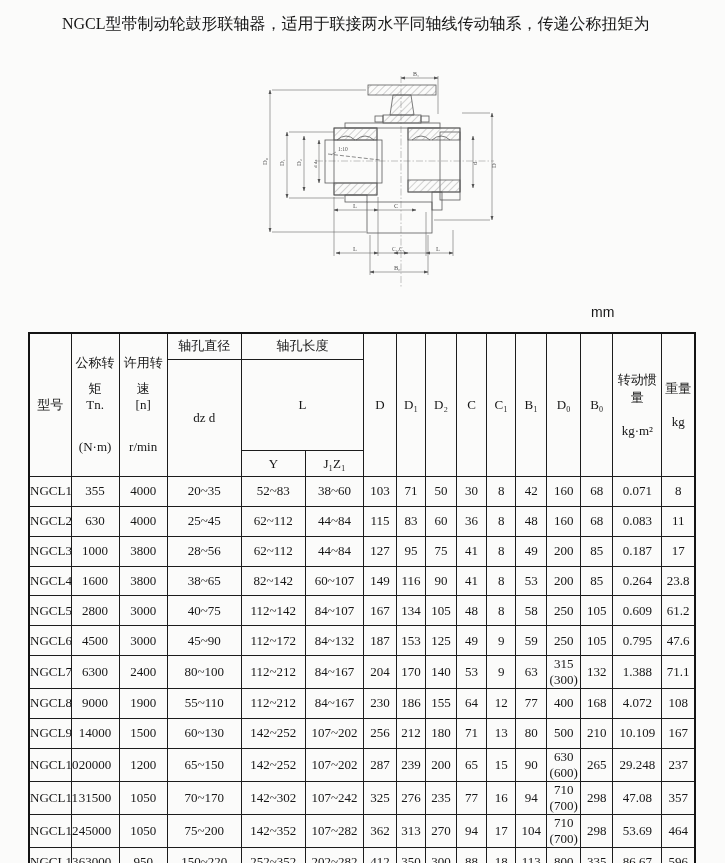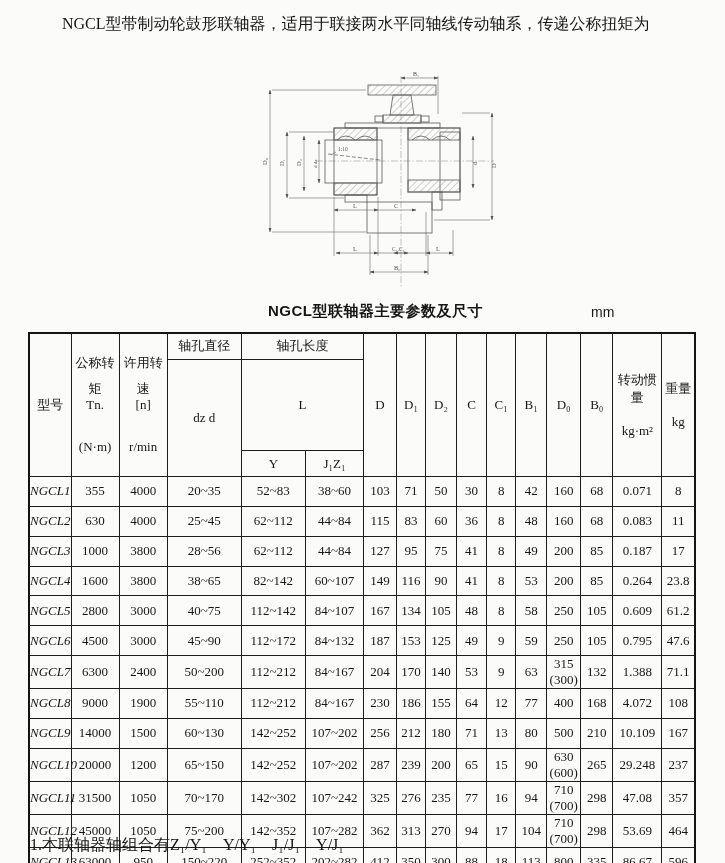--- a/index.html
+++ b/index.html
@@ -14,21 +14,21 @@
   .caption-unit{position:absolute;left:591px;top:304px;font-family:"Liberation Sans",sans-serif;font-size:14px;}
   table.params{position:absolute;left:28px;top:332px;width:668px;border-collapse:collapse;
         table-layout:fixed;text-align:center;font-size:13px;}
   table.params{border:2px solid #141414;}
   table.params th,table.params td{border:1px solid #1c1c1c;padding:0;white-space:pre-line;
         font-weight:normal;vertical-align:middle;}
   thead .hline{line-height:26px;height:26px;}
   thead tr{height:26px;}
   .cjk{font-weight:normal;}
   tbody tr{height:29.85px;}
-  td.model{text-align:left;padding-left:3px;font-style:italic;}
+  td.model{text-align:left;padding-left:3px;}
   .note{position:absolute;left:30px;top:835px;font-size:16px;white-space:pre-wrap;}
   .cl{stroke:#9a9a9a;stroke-width:.6;stroke-dasharray:7 2 1.5 2;}
   .body-ln{stroke:#5a5a5a;stroke-width:.8;fill:none;}
   .dim{stroke:#6a6a6a;stroke-width:.6;fill:none;}
   .dash{stroke:#5a5a5a;stroke-width:.7;stroke-dasharray:4 2;fill:none;}
 </style>
 </head>
 <body>
 
 <div class="page">
@@ -116,21 +116,20 @@
     <text transform="rotate(-90 247 95)" x="247" y="95" font-size="6.5">d</text>
     <text transform="rotate(-90 266 98)" x="266" y="98" font-size="6.5">D</text>
     <text x="123" y="138" font-size="6.5">L</text>
     <text x="164" y="138" font-size="6.5">C</text>
     <text x="123" y="181" font-size="6.5">L</text>
     <text x="162" y="181" font-size="5.5">C₁,C₁</text>
     <text x="206" y="181" font-size="6.5">L</text>
     <text x="164" y="200" font-size="6.5">B₀</text>
   </svg>
 
-  <div class="caption-title">NGCL型联轴器主要参数及尺寸</div>
   <div class="caption-unit">mm</div>
 
   <table class="params">
     <colgroup>
       <col style="width:42px">
         <col style="width:48px">
         <col style="width:48px">
       <col style="width:74px">
         <col style="width:64px">
         <col style="width:58px">
@@ -292,21 +291,21 @@
           <td>59</td>
           <td>250</td>
           <td>105</td>
           <td>0.795</td>
           <td>47.6</td>
         </tr>
         <tr>
           <td class="model">NGCL7</td>
           <td>6300</td>
           <td>2400</td>
-          <td>50~200</td>
+          <td>80~100</td>
           <td>112~212</td>
           <td>84~167</td>
           <td>204</td>
           <td>170</td>
           <td>140</td>
           <td>53</td>
           <td>9</td>
           <td>63</td>
           <td>315
 (300)</td>
@@ -421,15 +420,14 @@
           <td>18</td>
           <td>113</td>
           <td>800</td>
           <td>335</td>
           <td>86.67</td>
           <td>596</td>
         </tr>
       </tbody>
   </table>
 
-  <div class="note">1.本联轴器轴组合有Z₁/Y₁　Y/Y₁　J₁/J₁　Y/J₁</div>
 
 </div>
 
 </body></html>

